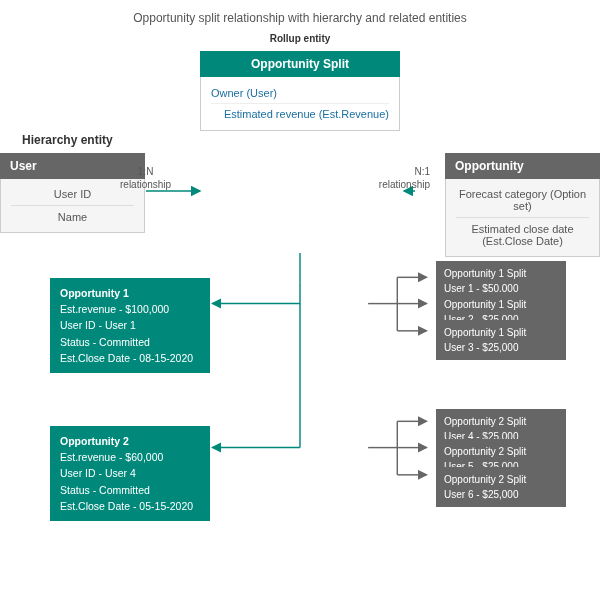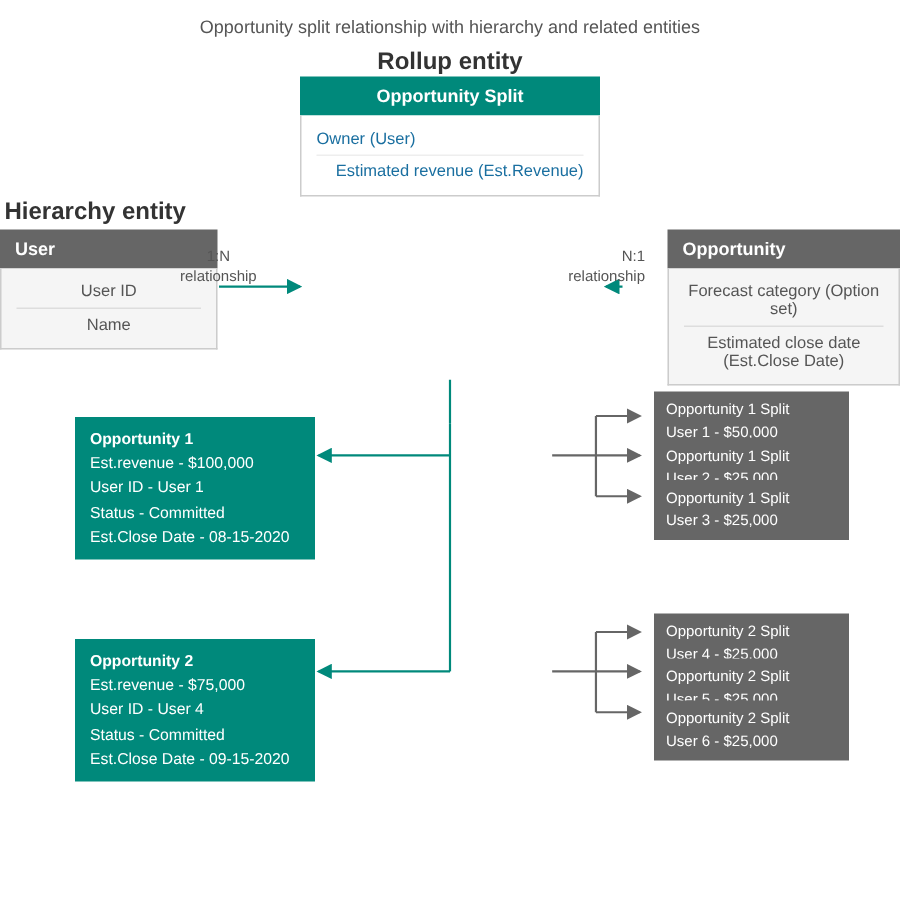--- a/index.html
+++ b/index.html
@@ -24,21 +24,21 @@
 
     
     .top-section {
       position: relative;
       width: 100%;
       height: 220px;
     }
 
     .rollup-label {
       font-weight: 700;
-      font-size: 16px;
+      font-size: 10px;
       color: #333;
       position: absolute;
       left: 50%;
       transform: translateX(-50%);
       top: 0;
     }
 
     
     .rollup-box {
       position: absolute;
@@ -65,24 +65,24 @@
       padding: 4px 0;
       font-size: 11px;
       color: #1a6fa0;
       border-bottom: 1px solid #eee;
     }
     .box-row:last-child { border-bottom: none; text-align: right; }
 
     
     .hierarchy-label {
       position: absolute;
-      left: 3px;
+      left: 22px;
       top: 100px;
       font-weight: 700;
-      font-size: 16px;
+      font-size: 12px;
       color: #333;
     }
     .hierarchy-box {
       position: absolute;
       left: 0px;
       top: 120px;
       width: 145px;
       border-radius: 23px;
     }
     .box-header-gray {
@@ -281,24 +281,24 @@
   <div class="opp-box" style="left: 50px; top: 25px;">
     <div style="font-weight:700;">Opportunity 1</div>
     <div>Est.revenue - $100,000</div>
     <div>User ID - User 1</div>
     <div>Status - Committed</div>
     <div>Est.Close Date - 08-15-2020</div>
   </div>
 
   <div class="opp-box" style="left: 50px; top: 173px;">
     <div style="font-weight:700;">Opportunity 2</div>
-    <div>Est.revenue - $75,000</div>
+    <div>Est.revenue - $60,000</div>
     <div>User ID - User 4</div>
     <div>Status - Committed</div>
-    <div>Est.Close Date - 09-15-2020</div>
+    <div>Est.Close Date - 05-15-2020</div>
   </div>
 
   <div class="split-box" style="left: 436px; top: 8px;">
     <div>Opportunity 1 Split</div>
     <div>User 1 - $50,000</div>
   </div>
   <div class="split-box" style="left: 436px; top: 39px;">
     <div>Opportunity 1 Split</div>
     <div>User 2 - $25,000</div>
   </div>

